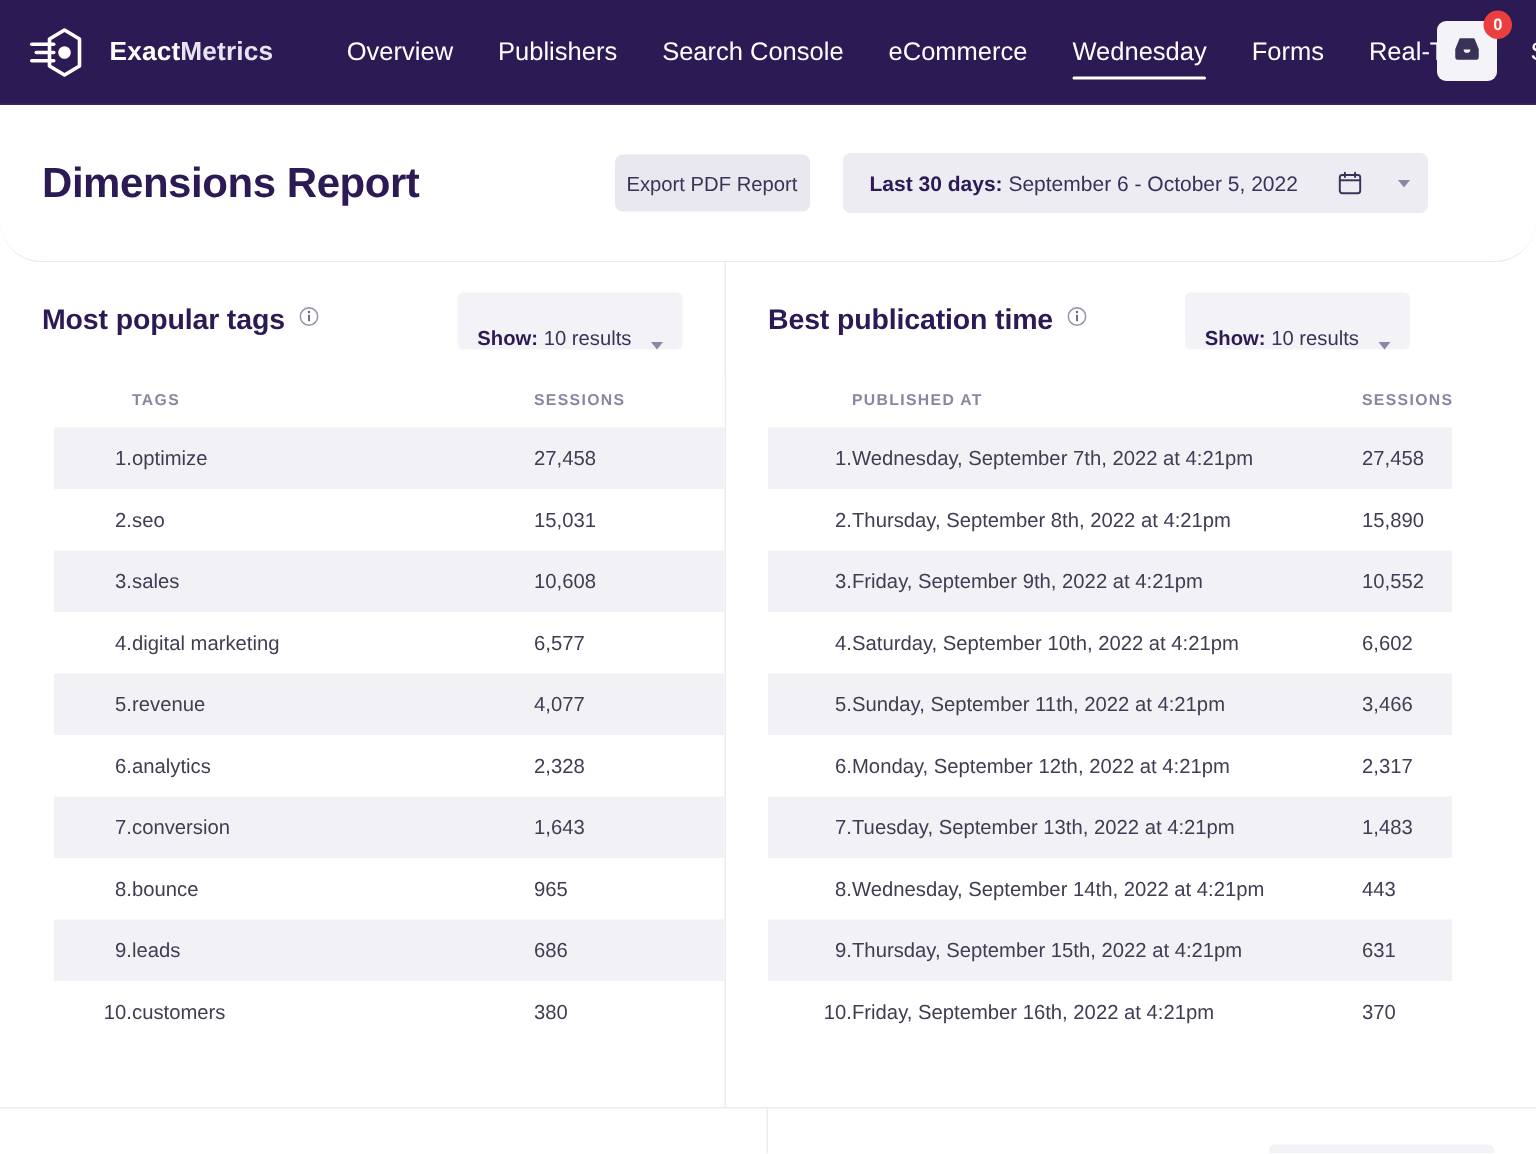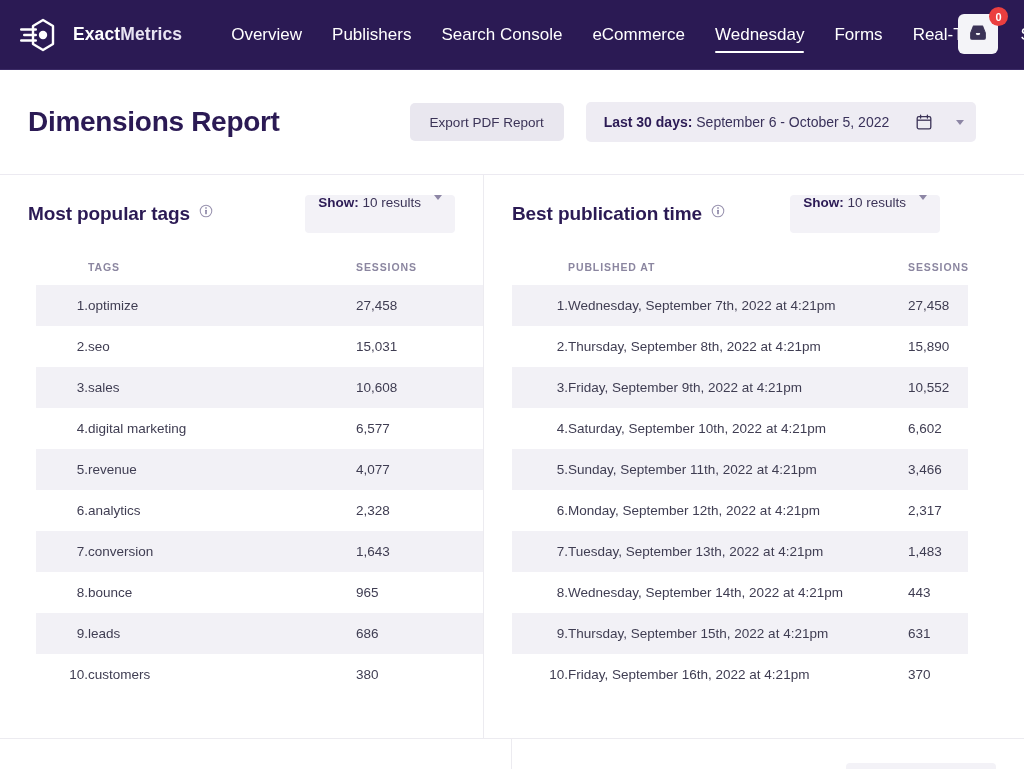--- a/index.html
+++ b/index.html
@@ -113,37 +113,38 @@
 
   
   .titlebar {
     height: 105px;
     display: flex;
     align-items: center;
     padding: 0 28px;
     box-sizing: border-box;
     border-bottom: 1px solid #eceaf1;
     background: #fff;
+    border-radius: 28px;
   }
   .page-title {
     font-size: 28px;
     font-weight: 700;
     color: #2b1a54;
     letter-spacing: -0.3px;
     margin-right: 130px;
     white-space: nowrap;
   }
   .btn-export {
     background: #e9e7ef;
     color: #3b3357;
     border: none;
     border-radius: 5px;
     font-size: 13.5px;
     font-family: inherit;
-    padding: 0 20px;
+    padding: 0 8px;
     height: 38px;
     cursor: pointer;
     white-space: nowrap;
   }
   .daterange {
     margin-left: 22px;
     background: #eeecf3;
     border-radius: 5px;
     height: 40px;
     display: flex;
@@ -205,21 +206,21 @@
     margin-top: 1px;
     display: block;
     flex: none;
   }
   .head-spacer { flex: 1; }
   .show-select {
     background: #f3f2f7;
     border-radius: 4px;
     height: 38px;
     display: flex;
-    align-items: flex-start;
+    align-items: flex-end;
     gap: 9px;
     padding: 0 13px;
     cursor: pointer;
     margin-top: -8px;
     white-space: nowrap;
   }
   .show-select .label {
     font-size: 13.5px;
     color: #3b3357;
   }

